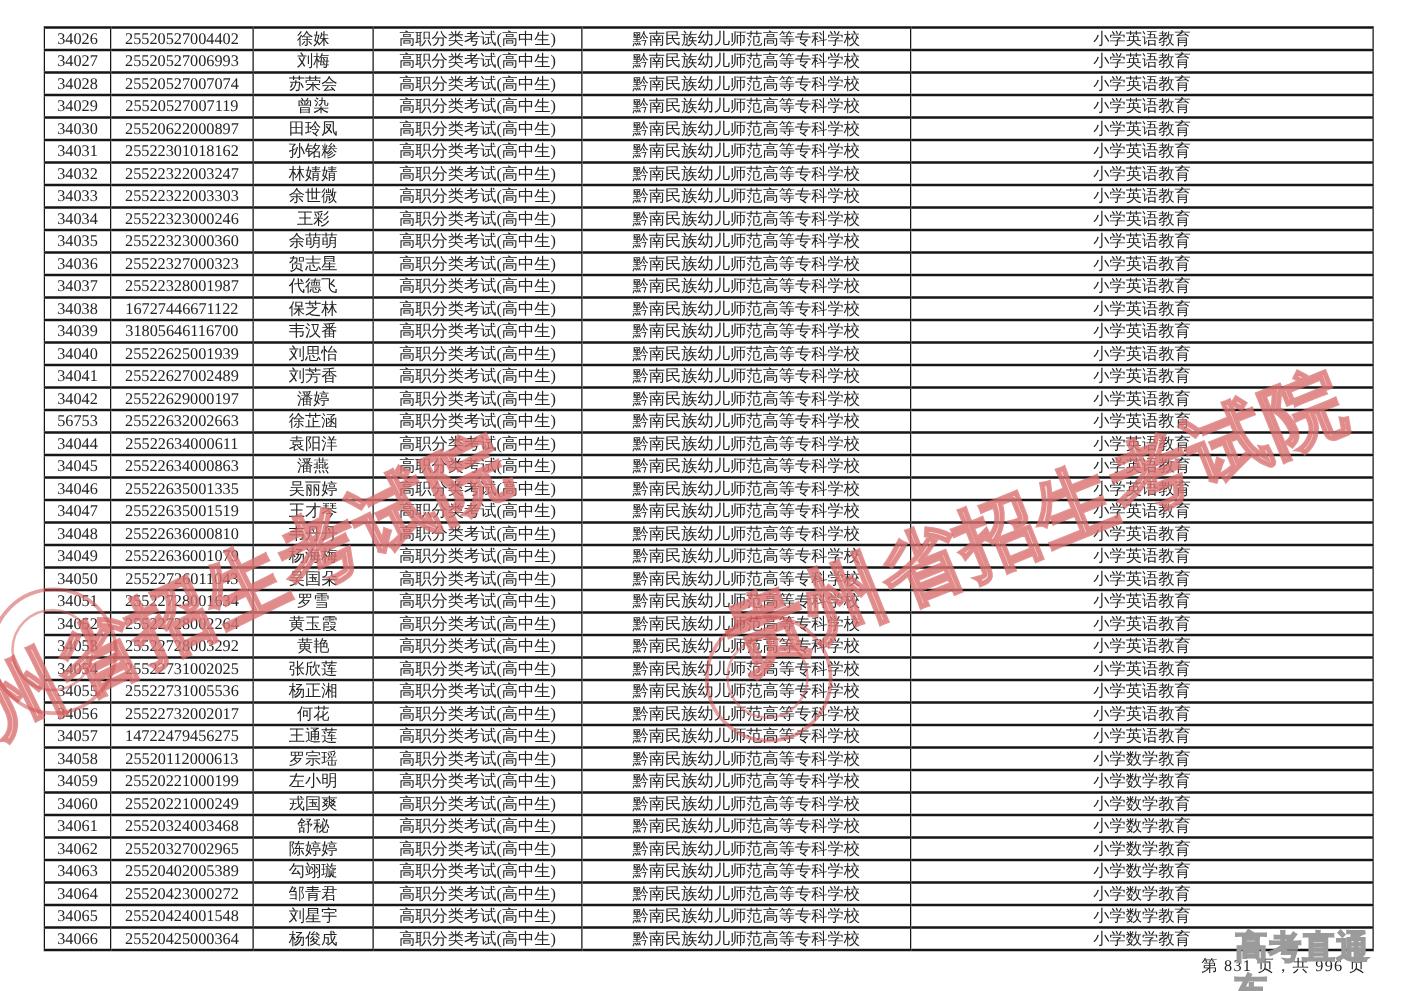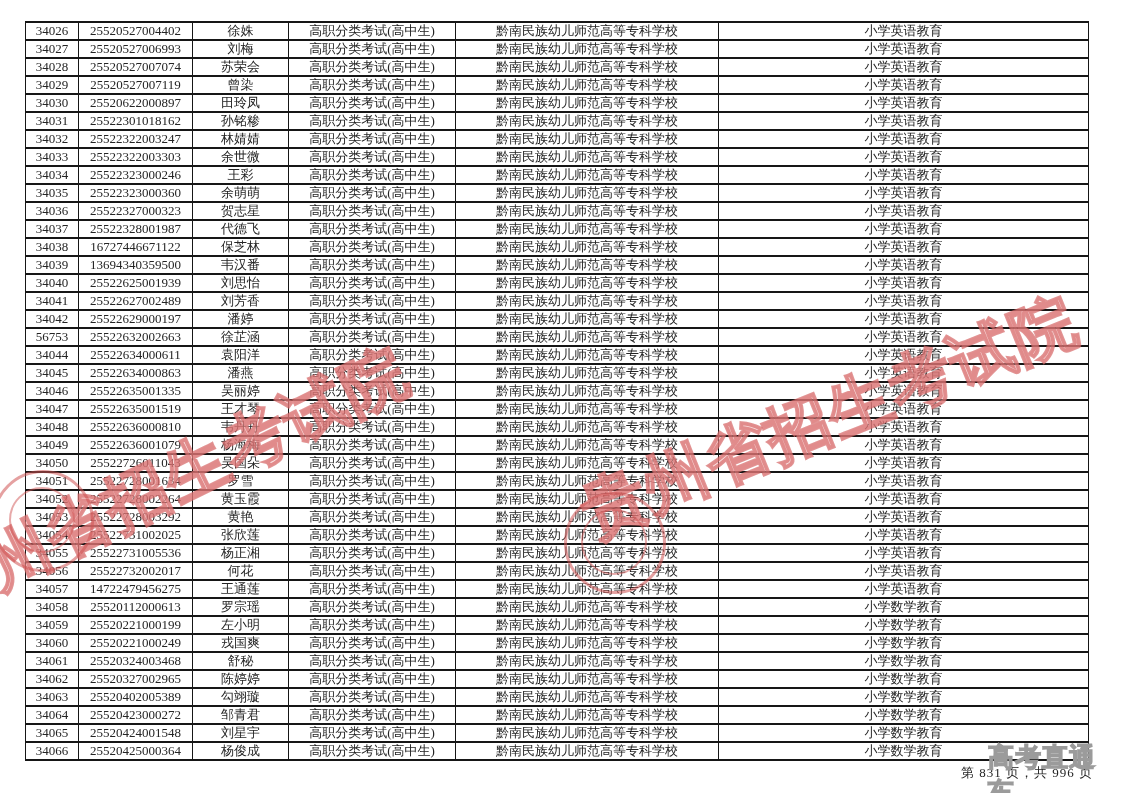--- a/index.html
+++ b/index.html
@@ -9,21 +9,21 @@
     overflow: hidden;
     font-family: "Liberation Serif", serif;
   }
   .page {
     position: relative;
     width: 1122px; height: 793px;
     overflow: hidden;
   }
   table.adm {
     position: absolute;
-    left: 25px; top: 21px;
+    left: 35px; top: 21px;
     width: 1063px;
     border-collapse: collapse;
     table-layout: fixed;
   }
   table.adm td {
     border-left: 1px solid #161616;
     border-right: 1px solid #161616;
     border-top: 2px solid #161616;
     border-bottom: 2px solid #161616;
     height: 16px;
@@ -198,21 +198,21 @@
         <tr>
           <td>34038</td>
           <td>16727446671122</td>
           <td>保芝林</td>
           <td>高职分类考试(高中生)</td>
           <td>黔南民族幼儿师范高等专科学校</td>
           <td>小学英语教育</td>
         </tr>
         <tr>
           <td>34039</td>
-          <td>13694340359500</td>
+          <td>31805646116700</td>
           <td>韦汉番</td>
           <td>高职分类考试(高中生)</td>
           <td>黔南民族幼儿师范高等专科学校</td>
           <td>小学英语教育</td>
         </tr>
         <tr>
           <td>34040</td>
           <td>25522625001939</td>
           <td>刘思怡</td>
           <td>高职分类考试(高中生)</td>

